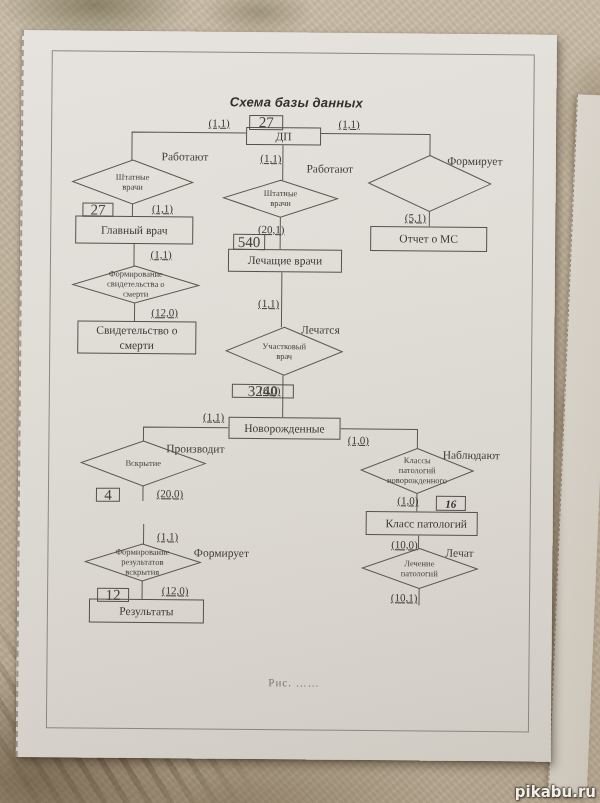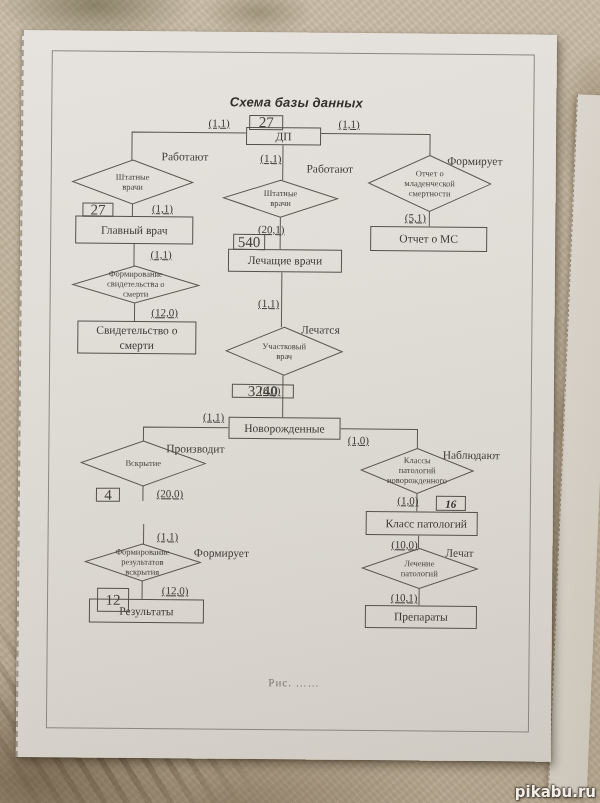--- a/index.html
+++ b/index.html
@@ -106,46 +106,42 @@
 
     <div class="ebox" style="left:223px;top:95px;width:75px;height:18px;">ДП</div>
     <div class="ebox" style="left:53px;top:185px;width:118px;height:28px;">Главный врач</div>
     <div class="ebox" style="left:56px;top:290px;width:119px;height:33px;">Свидетельство о
 смерти</div>
     <div class="ebox" style="left:208px;top:385px;width:112px;height:22px;">Новорожденные</div>
     <div class="ebox" style="left:206px;top:217px;width:114px;height:23px;">Лечащие врачи</div>
     <div class="ebox" style="left:70px;top:568px;width:115px;height:24px;">Результаты</div>
     <div class="ebox" style="left:348px;top:193px;width:117px;height:25px;">Отчет о МС</div>
     <div class="ebox" style="left:346px;top:478px;width:112px;height:24px;padding-left:9px;">Класс патологий</div>
-    <div class="ebox" style="left:346px;top:572px;width:112px;height:23px;">Препараты</div>
 
     <div class="cbox" style="left:226px;top:83px;width:34px;height:15px;">27</div>
     <div class="cbox" style="left:60px;top:172px;width:31px;height:14px;">27</div>
     <div class="cbox" style="left:211px;top:202px;width:32px;height:16px;">540</div>
     <div class="cbox" style="left:211px;top:352px;width:62px;height:14px;">3240</div>
     <div class="cbox" style="left:76px;top:457px;width:24px;height:14px;">4</div>
-    <div class="cbox" style="left:78px;top:557px;width:32px;height:24px;">12</div>
+    <div class="cbox" style="left:78px;top:557px;width:32px;height:14px;">12</div>
     <div class="cbox hand" style="left:416px;top:462px;width:30px;height:15px;">16</div>
 
     <div class="rlabel" style="left:110px;top:151px;width:48px;">Штатные
 врачи</div>
     <div class="rlabel" style="left:258px;top:166px;width:48px;">Штатные
 врачи</div>
     <div class="rlabel" style="left:114px;top:253px;width:78px;">Формирование
 свидетельства о
 смерти</div>
     <div class="rlabel" style="left:263px;top:319px;width:60px;">Участковый
 врач</div>
     <div class="rlabel" style="left:123px;top:432px;width:80px;">Вскрытие</div>
     <div class="rlabel" style="left:123px;top:531px;width:68px;">Формирование
 результатов
 вскрытия</div>
-    <div class="rlabel" style="left:407px;top:150px;width:70px;">Отчет о
-младенческой
-смертности</div>
     <div class="rlabel" style="left:397px;top:437px;width:72px;">Классы
 патологий
 новорожденного</div>
     <div class="rlabel" style="left:400px;top:535px;width:60px;">Лечение
 патологий</div>
 
     <div class="verb" style="left:162px;top:125px;">Работают</div>
     <div class="verb" style="left:307px;top:136px;">Работают</div>
     <div class="verb" style="left:452px;top:127px;">Формирует</div>
     <div class="verb" style="left:299px;top:297px;">Лечатся</div>

